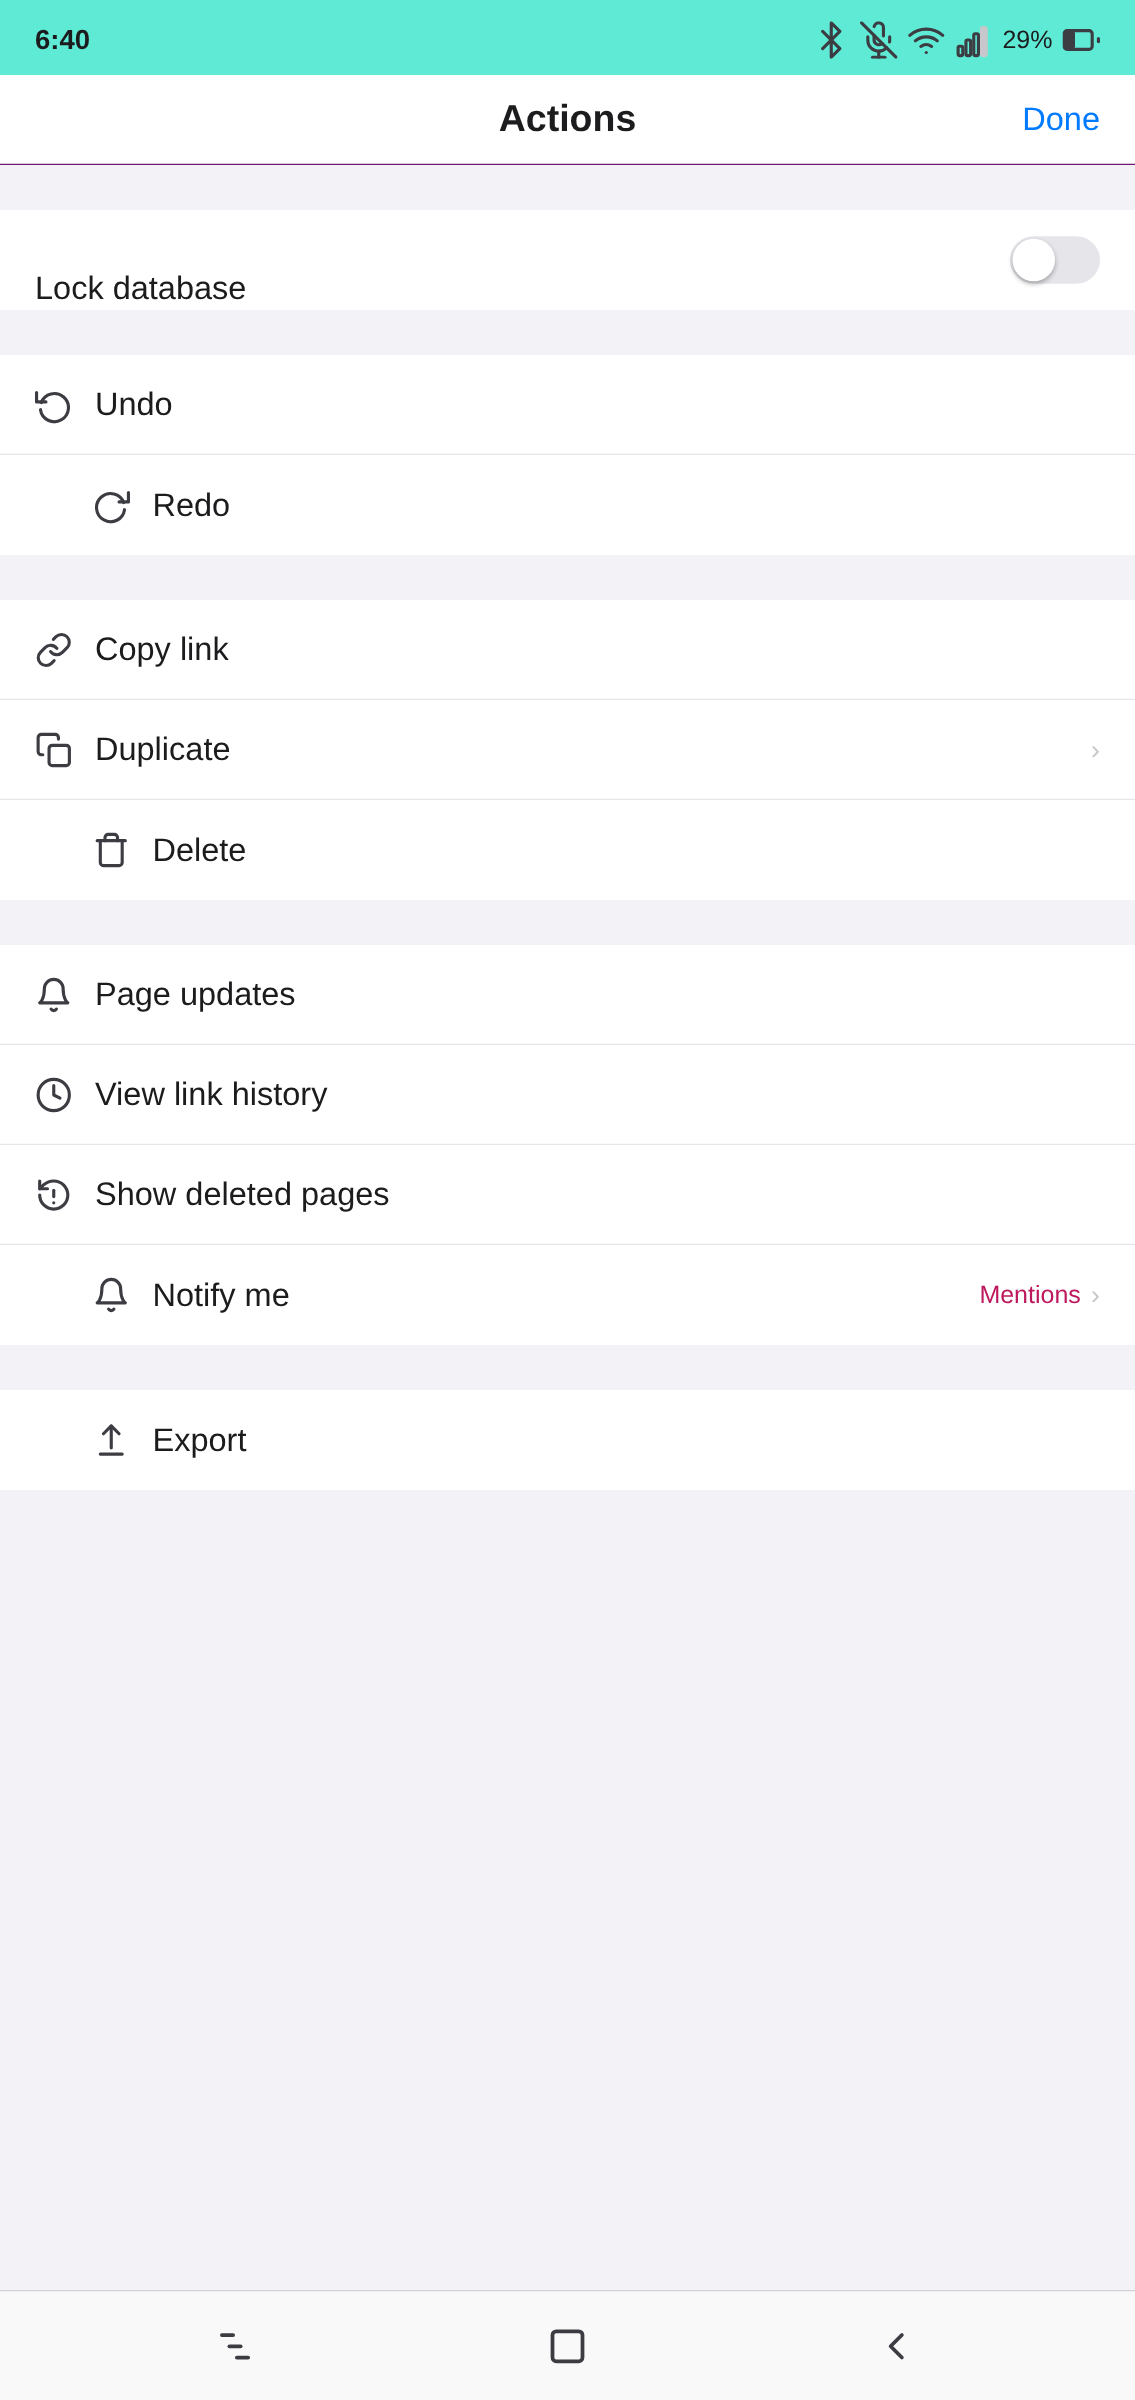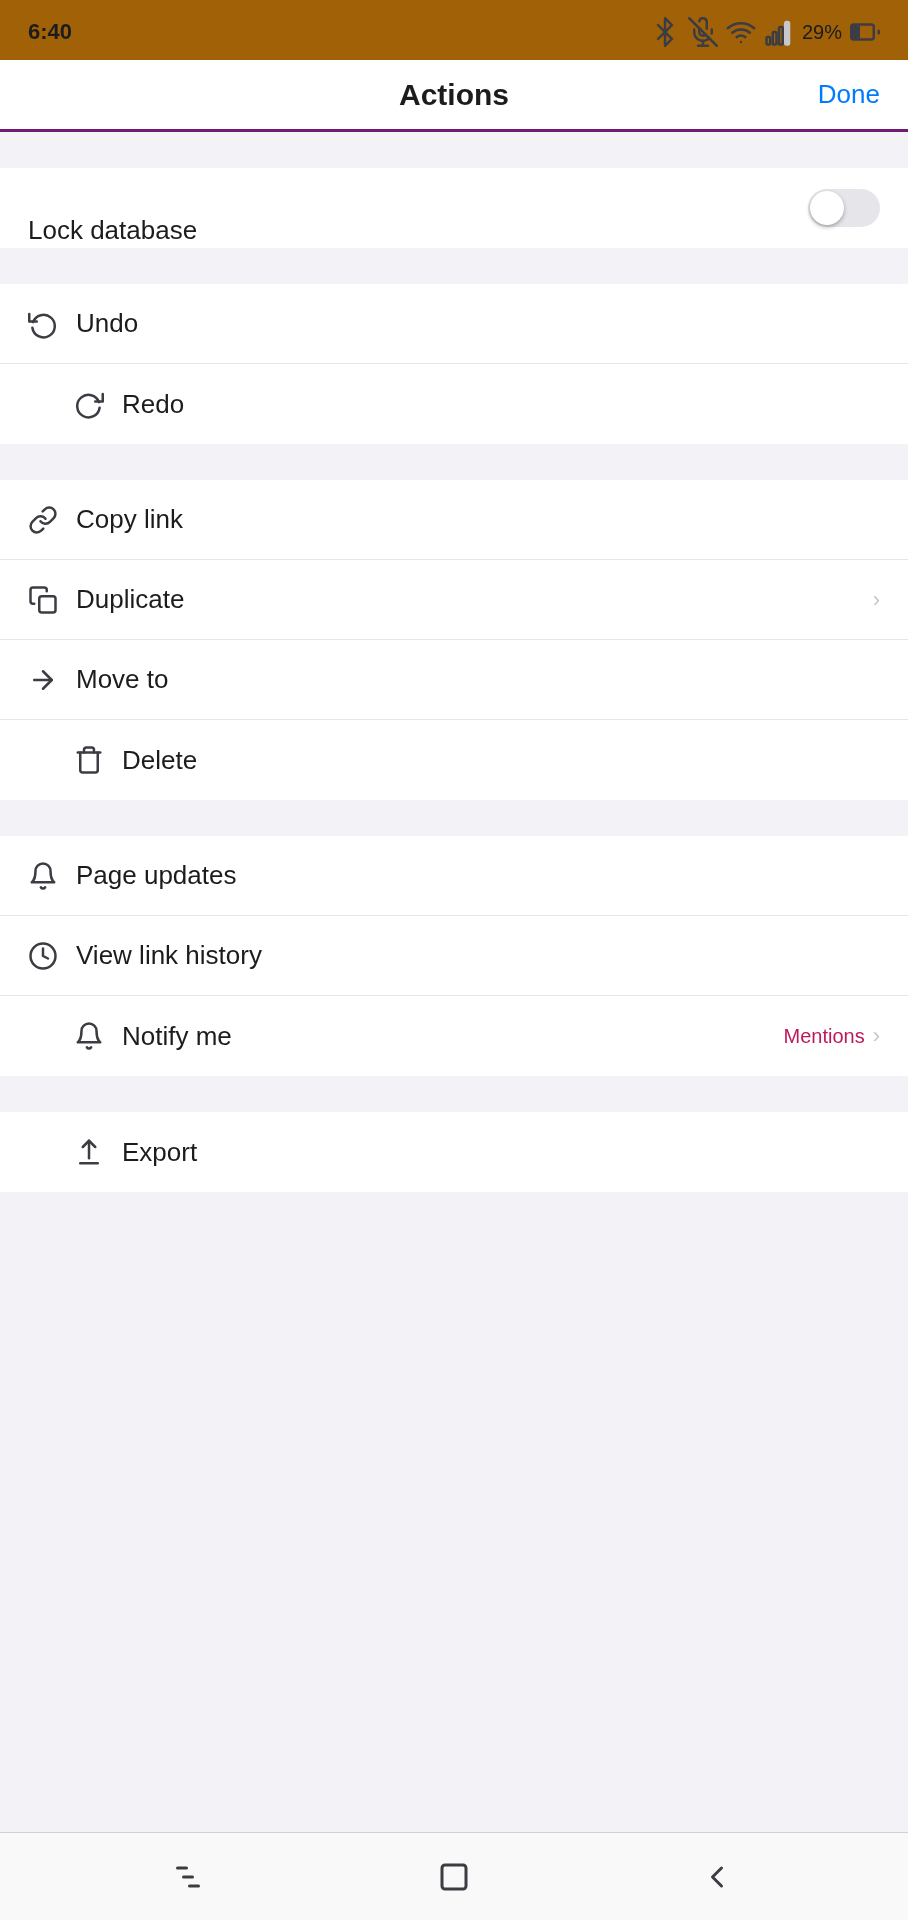--- a/index.html
+++ b/index.html
@@ -16,21 +16,21 @@
       font-family: -apple-system, BlinkMacSystemFont, 'SF Pro Text', 'Helvetica Neue', sans-serif;
       color: #1c1c1e;
     }
 
     
     .status-bar {
       display: flex;
       justify-content: space-between;
       align-items: center;
       padding: 14px 28px 10px 28px;
-      background: #a16207;
+      background: #5eead4;
       height: 60px;
     }
 
     .status-time {
       font-size: 22px;
       font-weight: 600;
       color: #1c1c1e;
     }
 
     .status-icons {
@@ -43,21 +43,21 @@
 
     
     .header {
       display: flex;
       justify-content: center;
       align-items: center;
       padding: 18px 28px;
       background: #ffffff;
       position: relative;
       height: 72px;
-      border-bottom: 3px solid #701a75;
+      border-bottom: 1px solid #701a75;
     }
 
     .header-title {
       font-size: 30px;
       font-weight: 700;
       color: #1c1c1e;
     }
 
     .header-done {
       position: absolute;
@@ -308,29 +308,20 @@
           <rect x="9" y="9" width="13" height="13" rx="2" ry="2"></rect>
           <path d="M5 15H4a2 2 0 0 1-2-2V4a2 2 0 0 1 2-2h9a2 2 0 0 1 2 2v1"></path>
         </svg>
       </div>
       <span class="menu-item-label">Duplicate</span>
       <div class="menu-item-right">
         <span class="chevron">›</span>
       </div>
     </div>
 
-    <div class="menu-item">
-      <div class="menu-item-icon">
-        <svg class="icon-svg" viewBox="0 0 24 24" width="30" height="30">
-          <line x1="5" y1="12" x2="19" y2="12"></line>
-          <polyline points="12 5 19 12 12 19"></polyline>
-        </svg>
-      </div>
-      <span class="menu-item-label">Move to</span>
-    </div>
 
     <div class="menu-item">
       <div class="menu-item-icon">
         <svg class="icon-svg" viewBox="0 0 24 24" width="30" height="30">
           <polyline points="3 6 5 6 21 6"></polyline>
           <path d="M19 6v14a2 2 0 0 1-2 2H7a2 2 0 0 1-2-2V6m3 0V4a2 2 0 0 1 2-2h4a2 2 0 0 1 2 2v2"></path>
         </svg>
       </div>
       <span class="menu-item-label">Delete</span>
     </div>
@@ -353,20 +344,31 @@
     <div class="menu-item">
       <div class="menu-item-icon">
         <svg class="icon-svg" viewBox="0 0 24 24" width="30" height="30">
           <circle cx="12" cy="12" r="10"></circle>
           <polyline points="12 6 12 12 16 14"></polyline>
         </svg>
       </div>
       <span class="menu-item-label">View link history</span>
     </div>
 
+    <div class="menu-item">
+      <div class="menu-item-icon">
+        <svg class="icon-svg" viewBox="0 0 24 24" width="30" height="30">
+          <path d="M3 12a9 9 0 1 0 9-9 9.75 9.75 0 0 0-6.74 2.74L3 8"></path>
+          <polyline points="3 3 3 8 8 8"></polyline>
+          <line x1="12" y1="9" x2="12" y2="13"></line>
+          <line x1="12" y1="17" x2="12.01" y2="17"></line>
+        </svg>
+      </div>
+      <span class="menu-item-label">Show deleted pages</span>
+    </div>
 
     <div class="menu-item">
       <div class="menu-item-icon">
         <svg class="icon-svg" viewBox="0 0 24 24" width="30" height="30">
           <path d="M18 8A6 6 0 0 0 6 8c0 7-3 9-3 9h18s-3-2-3-9"></path>
           <path d="M13.73 21a2 2 0 0 1-3.46 0"></path>
         </svg>
       </div>
       <span class="menu-item-label">Notify me</span>
       <div class="menu-item-right">

